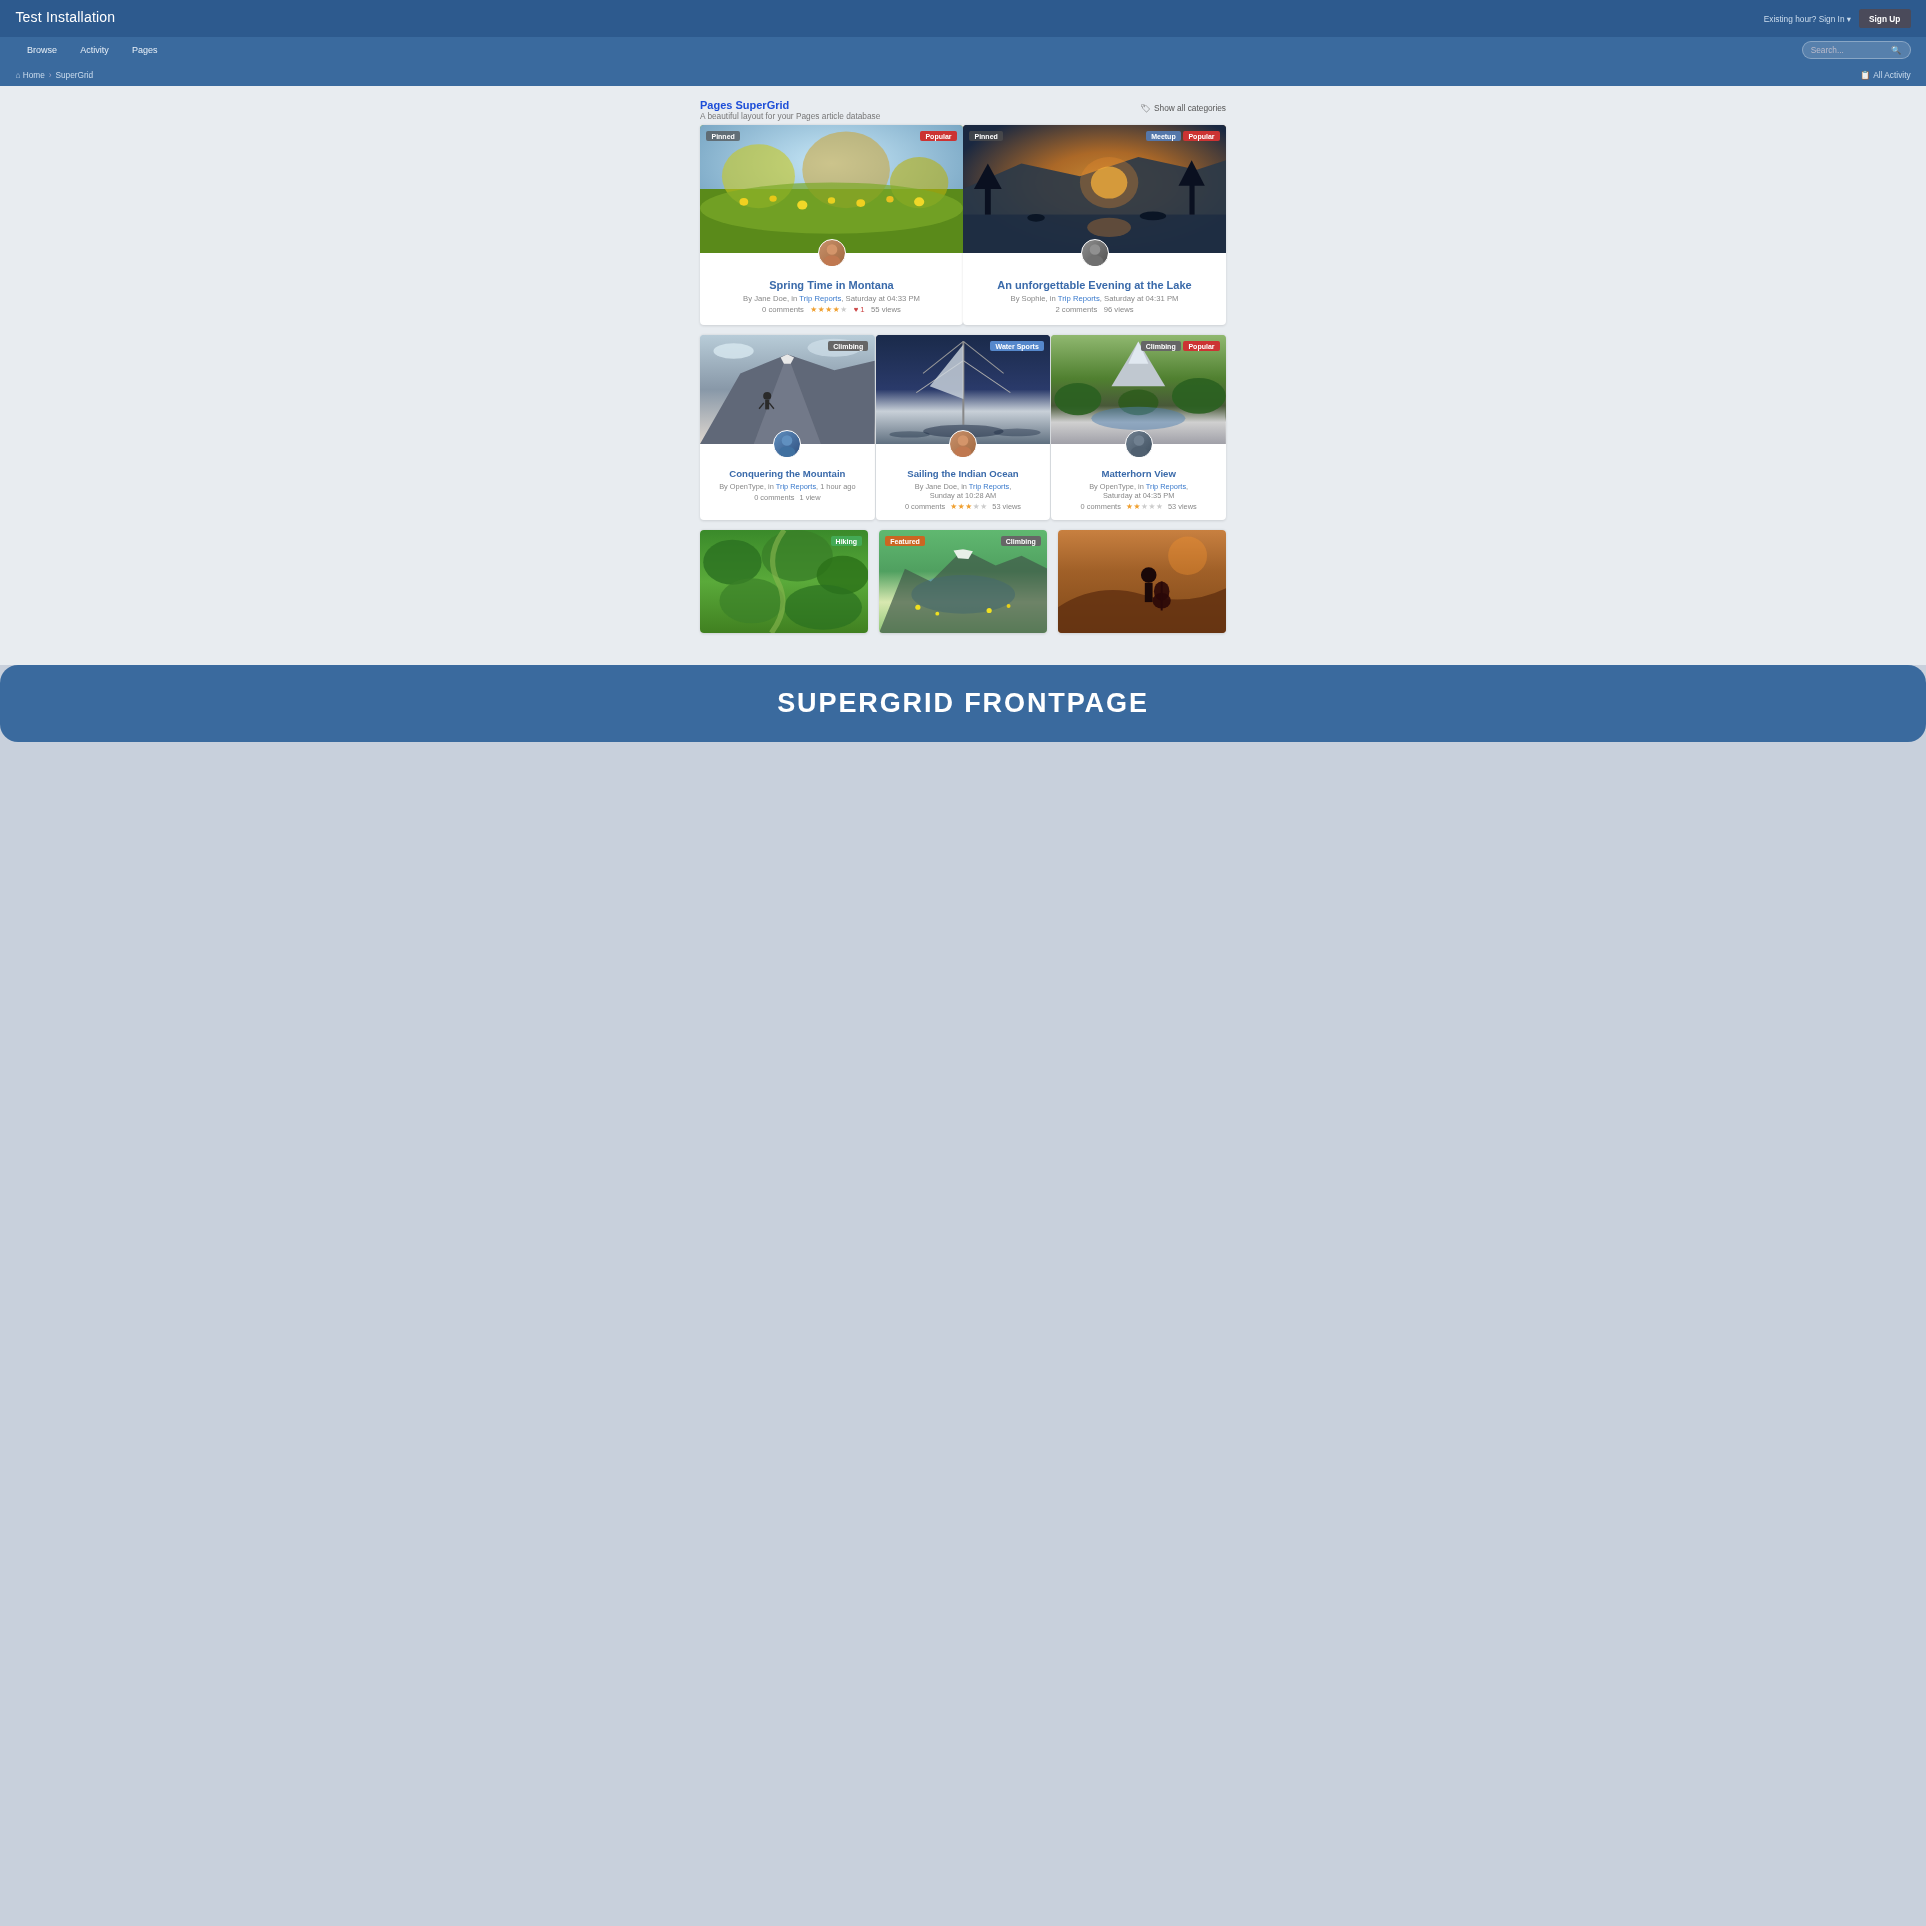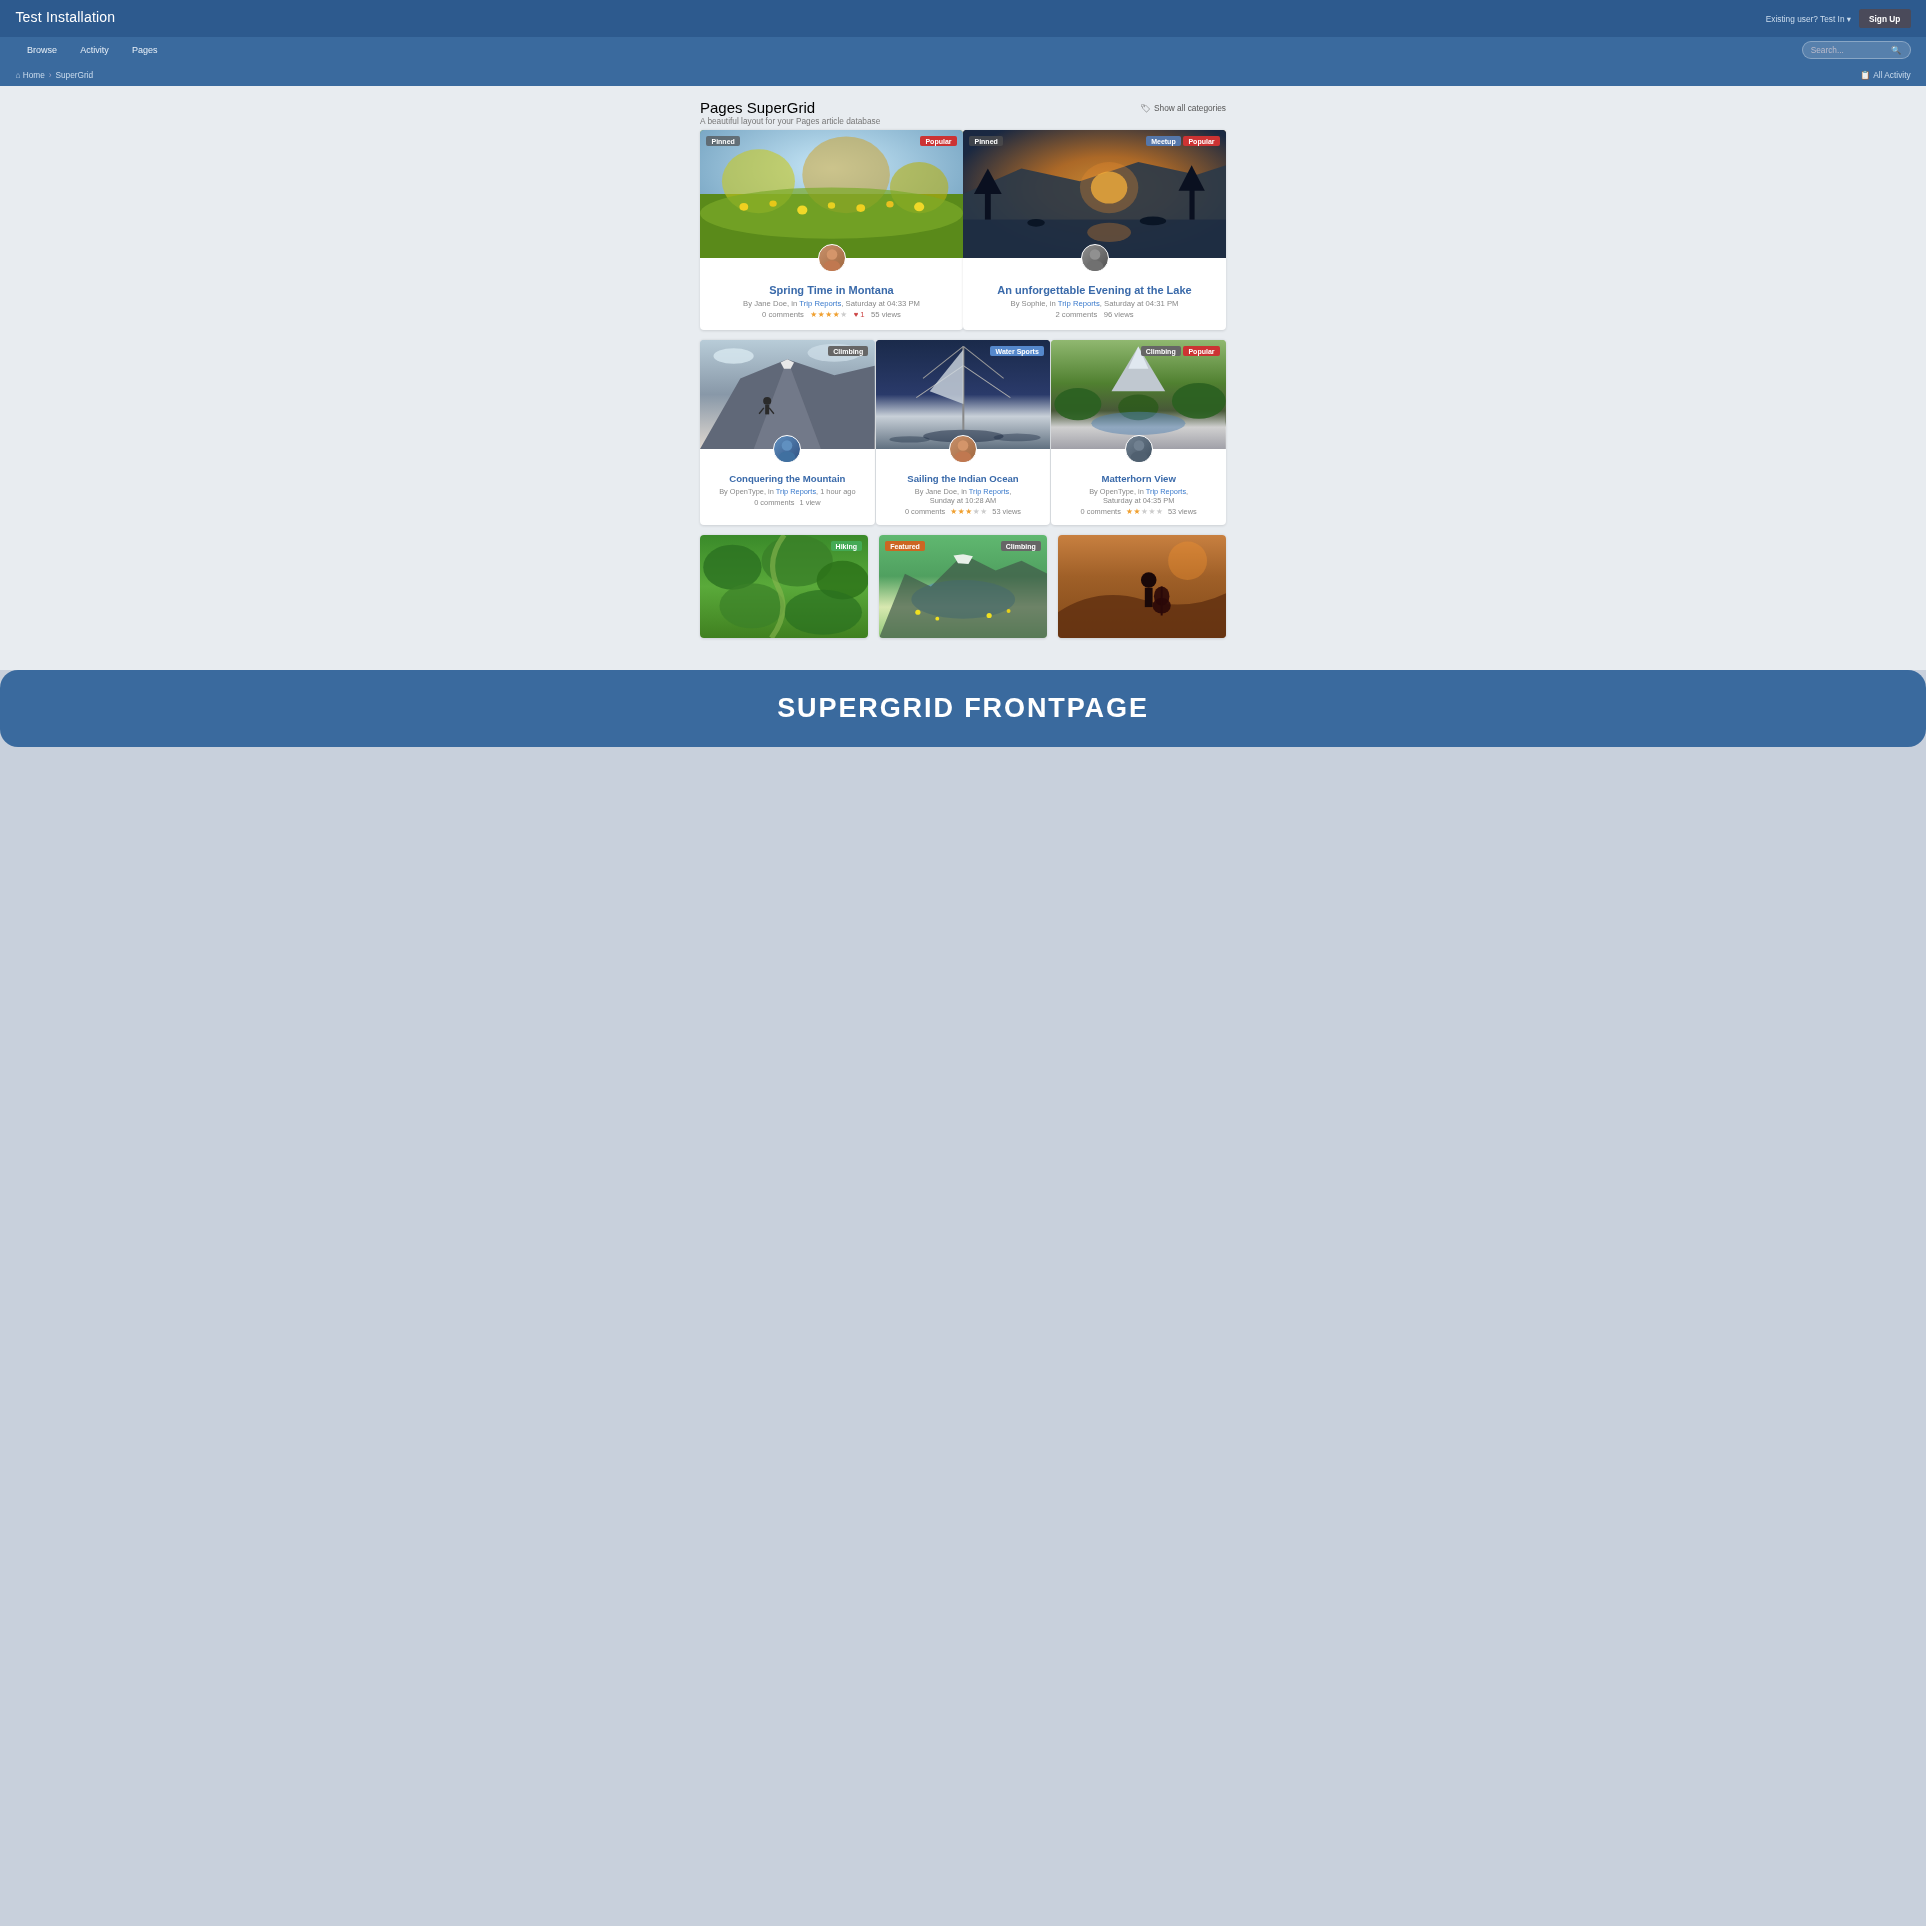--- a/index.html
+++ b/index.html
@@ -126,23 +126,23 @@
       background: #e8ecf0;
       padding: 13px 15.4px 19px;
     }
     .page-header {
       display: flex;
       align-items: flex-start;
       justify-content: space-between;
       margin-bottom: 3.9px;
     }
     .page-title {
-      font-size: 15px;
-      font-weight: 400;
-      color: #000000;
+      font-size: 11px;
+      font-weight: 700;
+      color: #1d4ed8;
     }
     .page-subtitle {
       color: #777;
       font-size: 8.3px;
     }
     .show-categories {
       color: #555;
       font-size: 8.3px;
       display: flex;
       align-items: center;
@@ -351,21 +351,21 @@
       letter-spacing: 1.9px;
       text-transform: uppercase;
     }
   </style>
 </head>
 <body>
 
 <div class="top-bar">
   <span class="site-title">Test Installation</span>
   <div class="top-bar-right">
-    <button class="sign-in-link">Existing user? Test In ▾</button>
+    <button class="sign-in-link">Existing hour? Sign In ▾</button>
     <button class="sign-up-btn">Sign Up</button>
   </div>
 </div>
 
 <div class="nav-bar">
   <a class="nav-item">Browse</a>
   <a class="nav-item">Activity</a>
   <a class="nav-item">Pages</a>
   <div class="nav-search">
     <div class="search-box">

